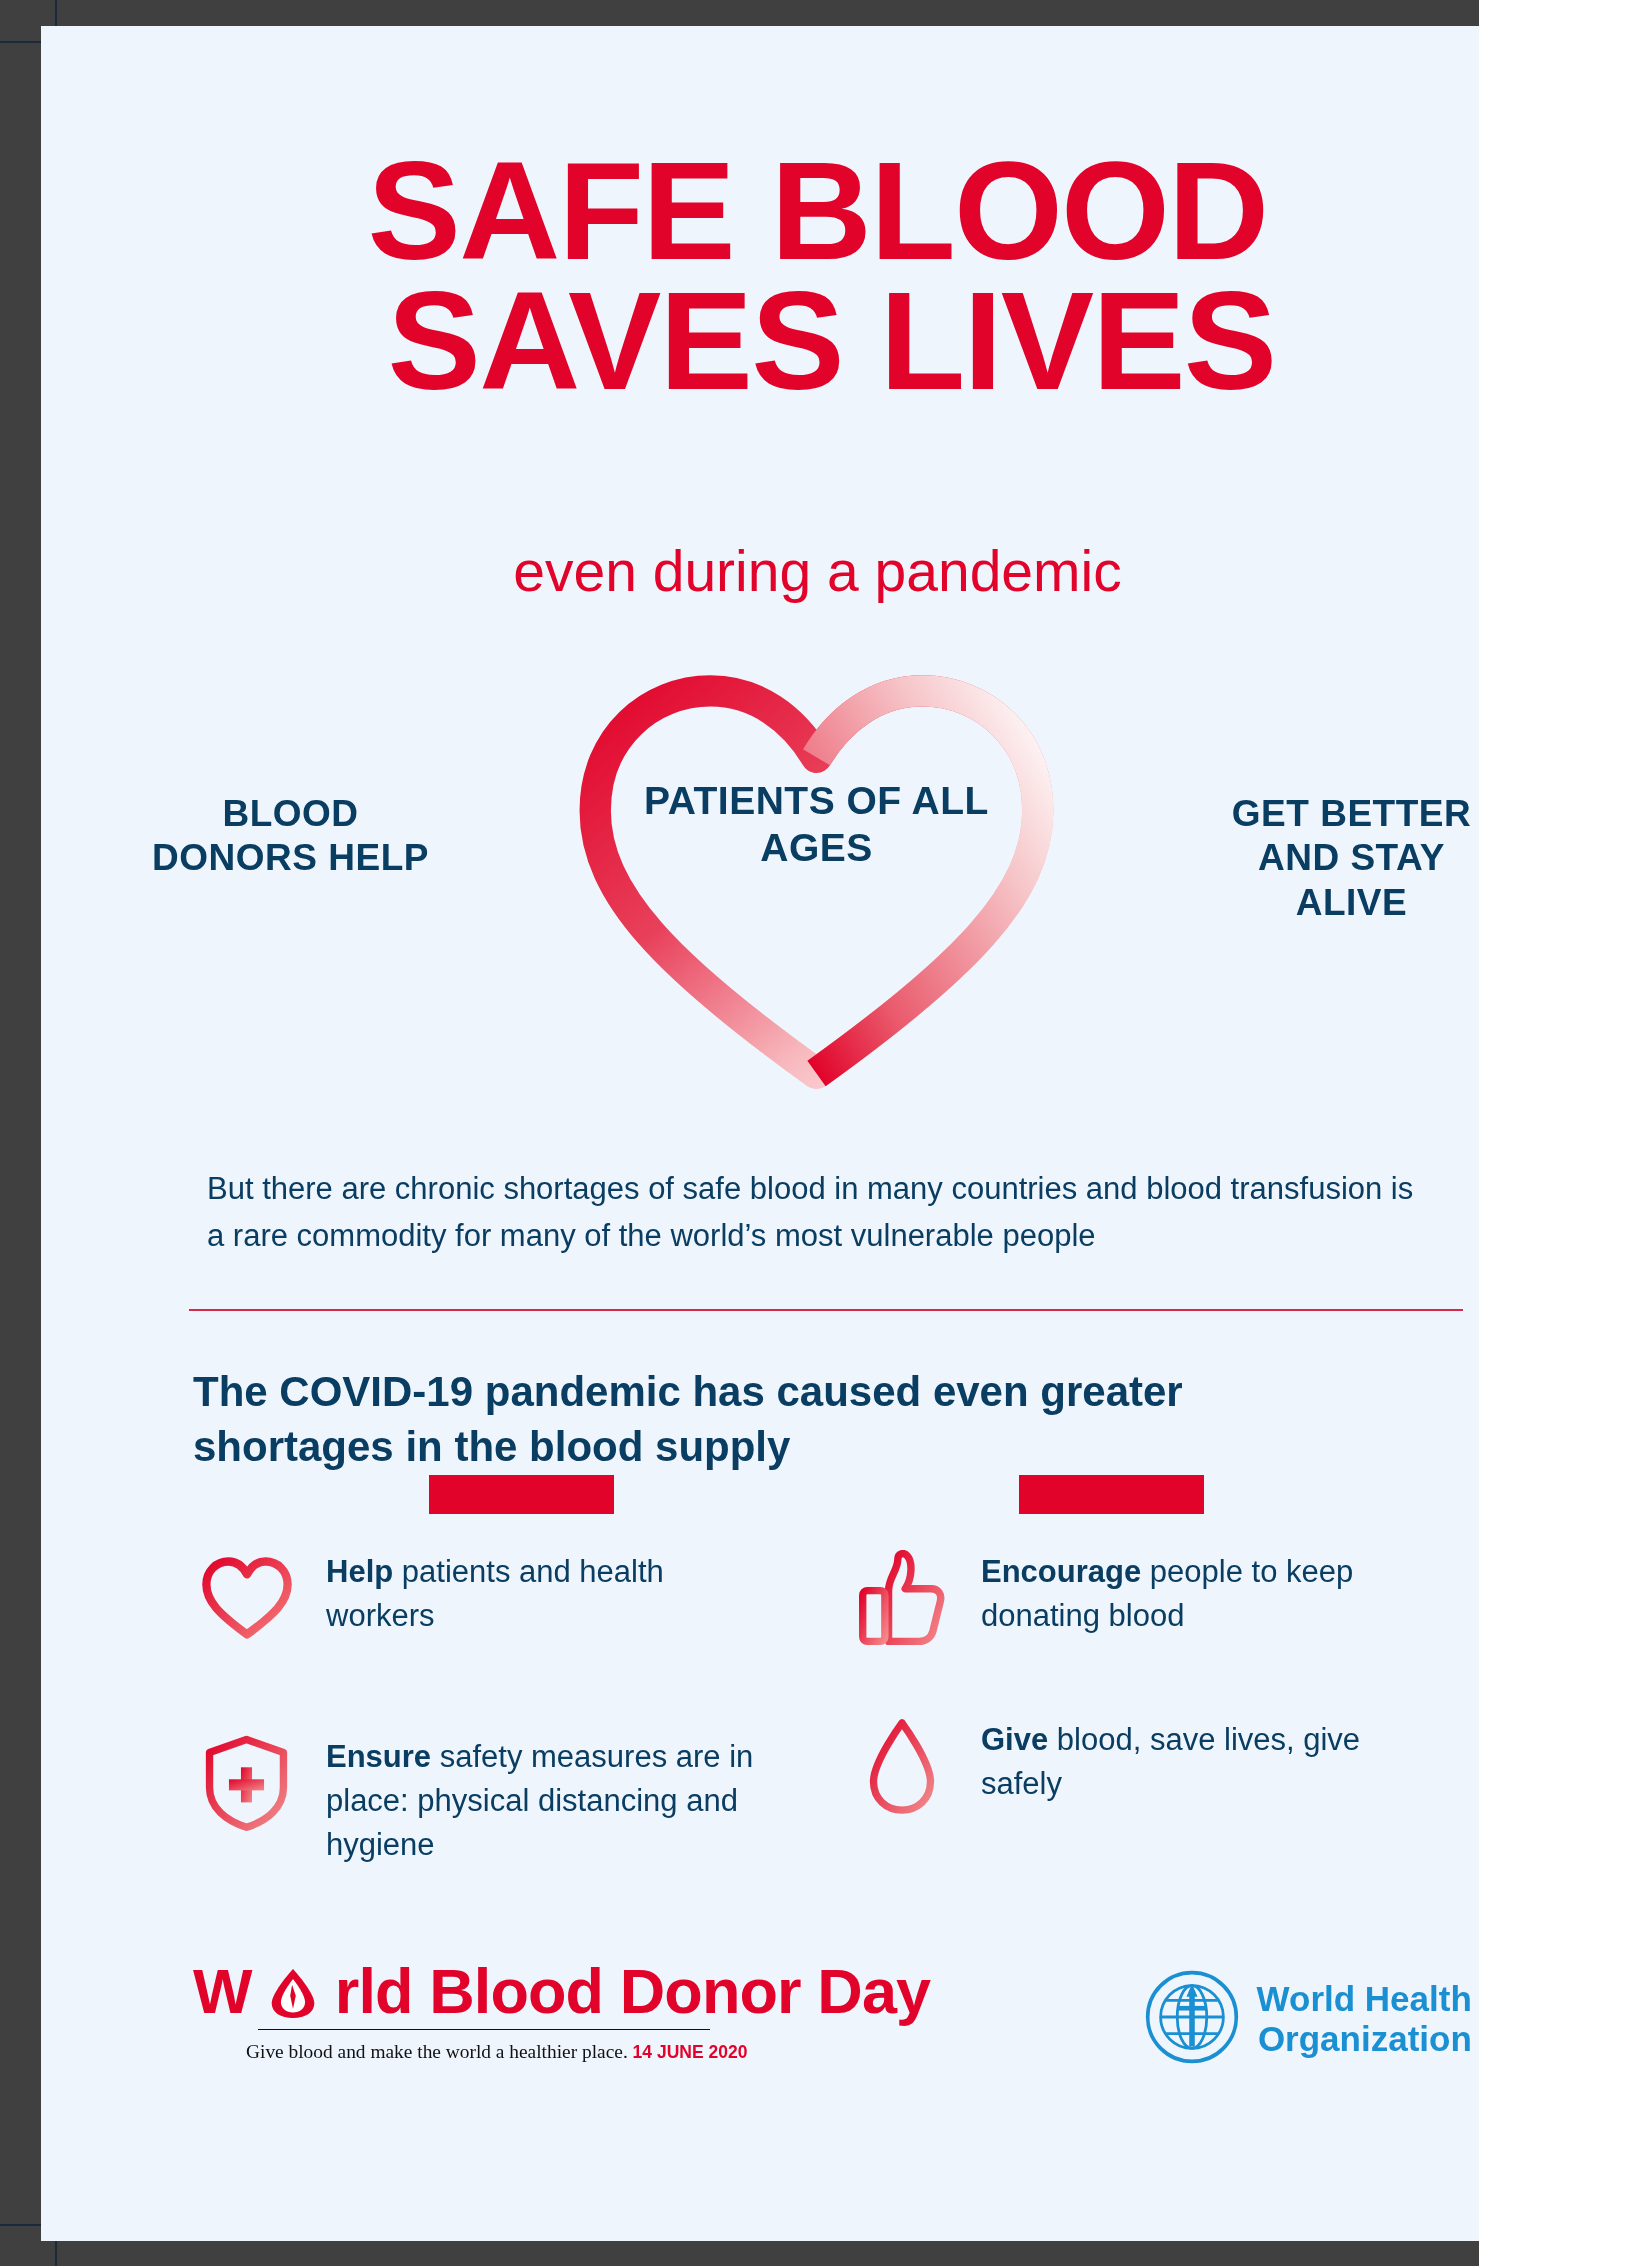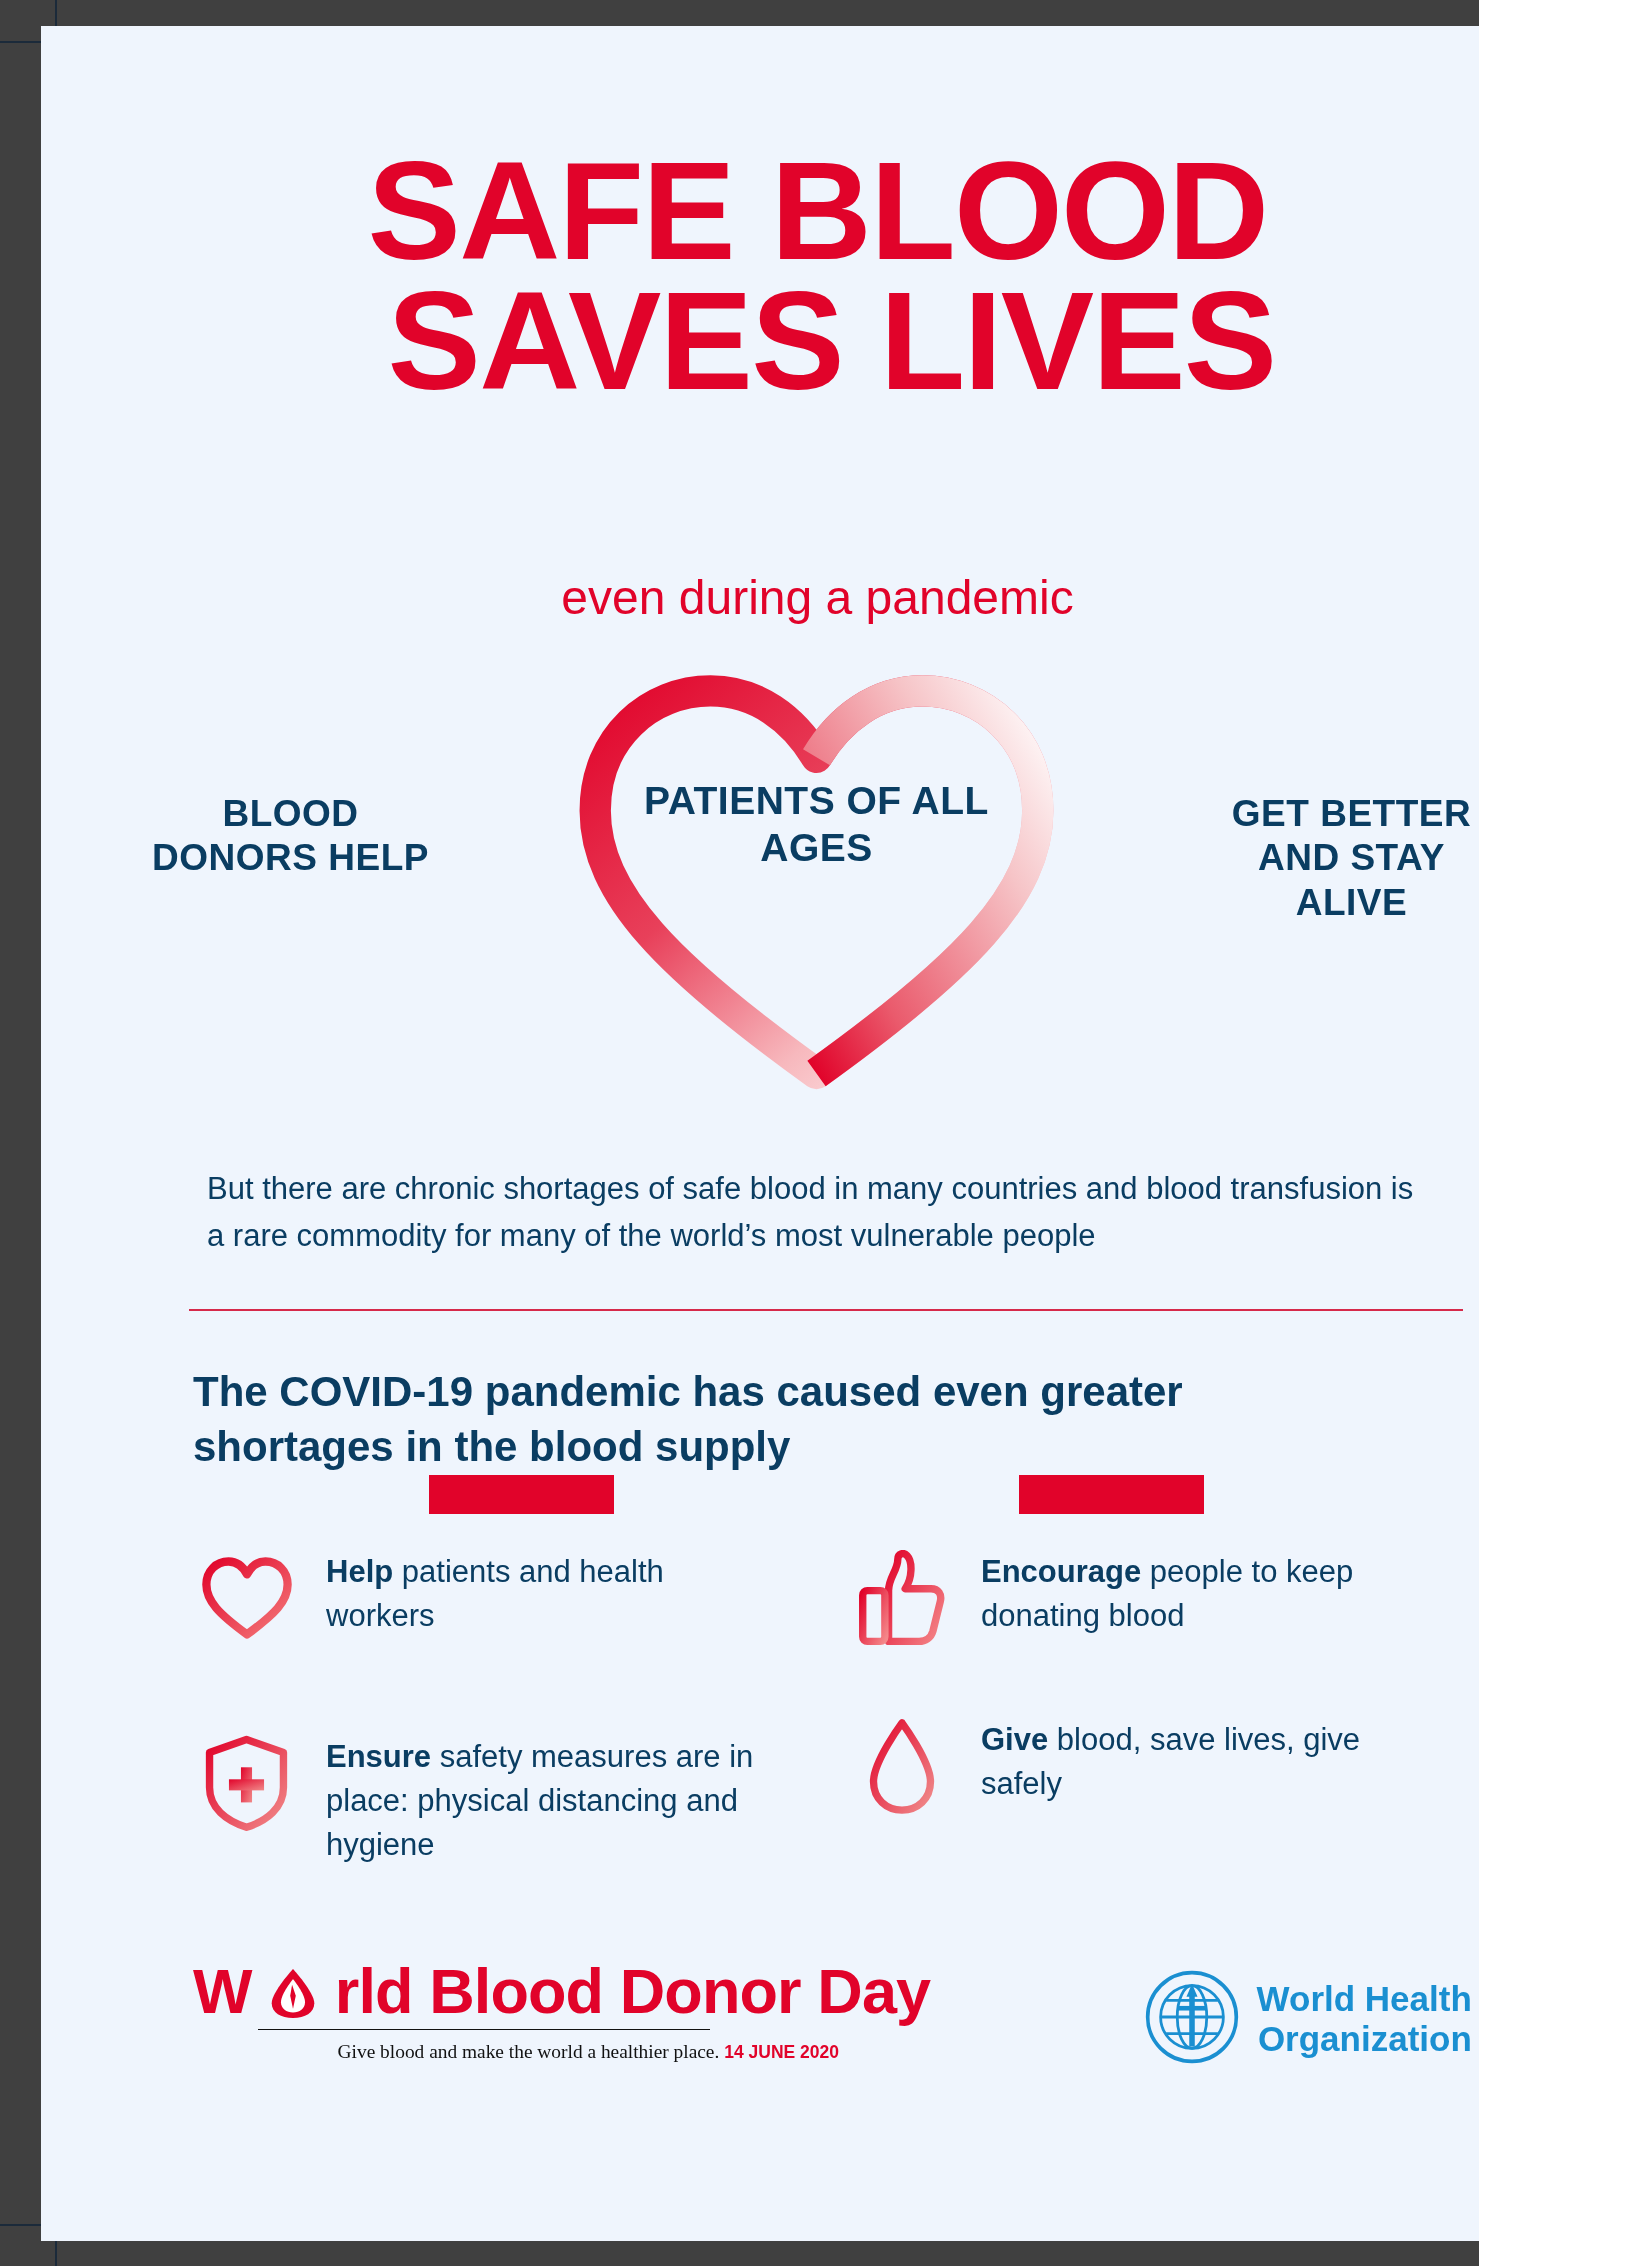--- a/index.html
+++ b/index.html
@@ -45,23 +45,22 @@
     letter-spacing: -1.8px;
   }
   .headline .l2 { display: block; padding-left: 28px; }
   .subhead {
     position: absolute;
     left: 0;
     top: 512px;
     width: 1553px;
     text-align: center;
     color: #e1032a;
-    font-size: 48px;
+    font-size: 57px;
     font-weight: 400;
-    margin-top: 32px;
   }
 
   
   .heart-wrap {
     position: absolute;
     left: 0;
     top: 628px;
     width: 1553px;
     height: 480px;
   }
@@ -182,26 +181,25 @@
   }
   .wbdd-drop {
     display: inline-block;
     position: relative;
     width: 50px;
     height: 54px;
     vertical-align: -7.4px;
   }
   .wbdd-tag {
     margin-top: 11px;
-    margin-left: 30px;
+    margin-left: 53px;
     font-family: "Liberation Serif", serif;
     font-size: 19.4px;
     color: #111111;
     white-space: nowrap;
-    text-align: right;
   }
   .wbdd-tag .date { color: #e1032a; font-weight: 700; font-family: "Liberation Sans", sans-serif; font-size: 17.5px; }
   .wbdd-rule {
     margin-top: 5.5px;
     margin-left: 65px;
     width: 452px;
     height: 1.8px;
     background: #111111;
   }
 

